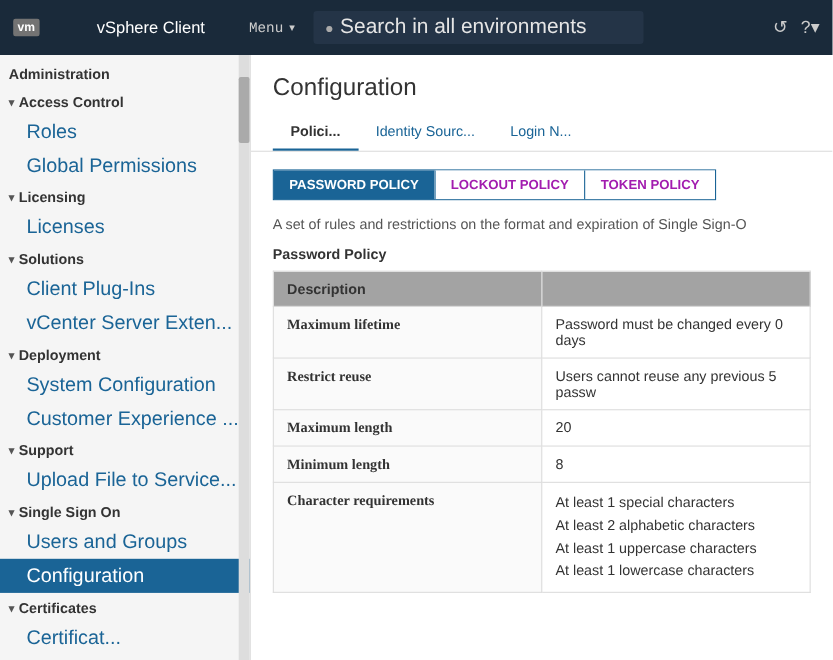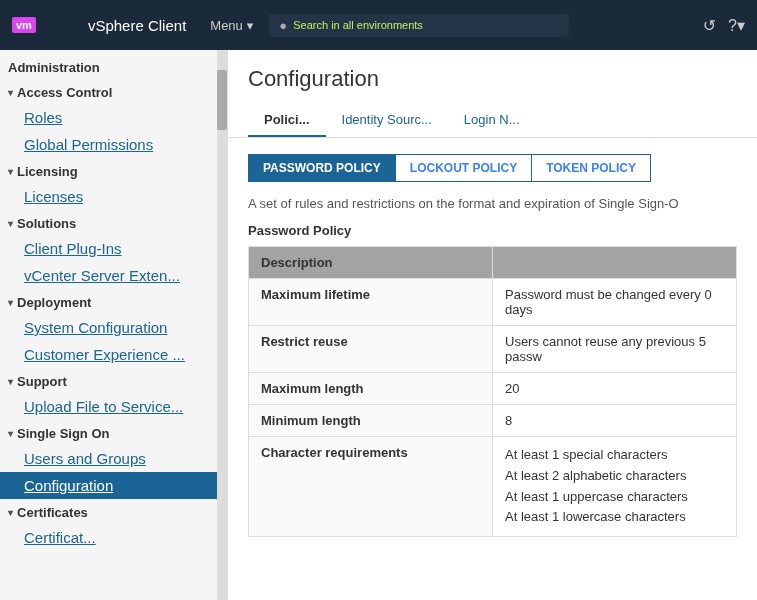--- a/index.html
+++ b/index.html
@@ -13,55 +13,56 @@
       height: 50px;
       padding: 0 12px;
       gap: 16px;
     }
     .header-logo {
       display: flex;
       align-items: center;
       gap: 8px;
     }
     .vm-badge {
-      background-color: #d946ef;
+      background-color: #737373;
       color: white;
       font-weight: bold;
       font-size: 11px;
       padding: 2px 4px;
       border-radius: 2px;
     }
     .header-app-title {
       color: white;
       font-size: 15px;
       font-weight: 300;
       margin-left: 44px;
     }
     .header-menu {
       color: #ccc;
       font-size: 13px;
       display: flex;
       align-items: center;
       gap: 4px;
       cursor: pointer;
-      margin-left: 8px;
+      margin-left: 24px;
+      font-family: Liberation Mono, monospace;
     }
     .header-search {
       display: flex;
       align-items: center;
       background-color: #243447;
       border-radius: 3px;
       padding: 4px 10px;
       gap: 6px;
       flex: 1;
       max-width: 300px;
     }
     .header-search-text {
-      color: #bef264;
-      font-size: 11px;
+      color: #e5e5e5;
+      font-size: 19px;
     }
     .header-actions {
       display: flex;
       align-items: center;
       gap: 12px;
       margin-left: auto;
     }
     .header-icon {
       color: #ccc;
       font-size: 16px;
@@ -95,22 +96,21 @@
       padding: 6px 8px 4px 8px;
       color: #333;
       display: flex;
       align-items: center;
       gap: 4px;
     }
     .sidebar-item {
       padding: 5px 8px 5px 24px;
       color: #1a6496;
       cursor: pointer;
-      font-size: 15px;
-      text-decoration: underline;
+      font-size: 18px;
     }
     .sidebar-item.active {
       background-color: #1a6496;
       color: white;
     }
     .arrow {
       font-size: 10px;
       color: #555;
     }
     .sidebar-scrollbar {
@@ -185,21 +185,21 @@
       cursor: pointer;
       border: none;
       outline: none;
     }
     .policy-btn.active {
       background-color: #1a6496;
       color: white;
     }
     .policy-btn.inactive {
       background-color: white;
-      color: #3b82f6;
+      color: #a21caf;
       border-left: 1px solid #1a6496;
     }
 
     .description-text {
       font-size: 13px;
       color: #555;
       margin-bottom: 12px;
     }
     .section-title {
       font-weight: bold;
@@ -223,20 +223,21 @@
     }
     .policy-table td {
       padding: 8px 12px;
       border: 1px solid #ddd;
       vertical-align: top;
     }
     .policy-table tr td:first-child {
       font-weight: bold;
       background-color: #fafafa;
       width: 200px;
+      font-family: Liberation Serif, serif;
     }
     .policy-table td.value-cell {
       color: #333;
     }
     .char-req-line {
       display: block;
       line-height: 1.6;
     }
   </style>
 </head>

